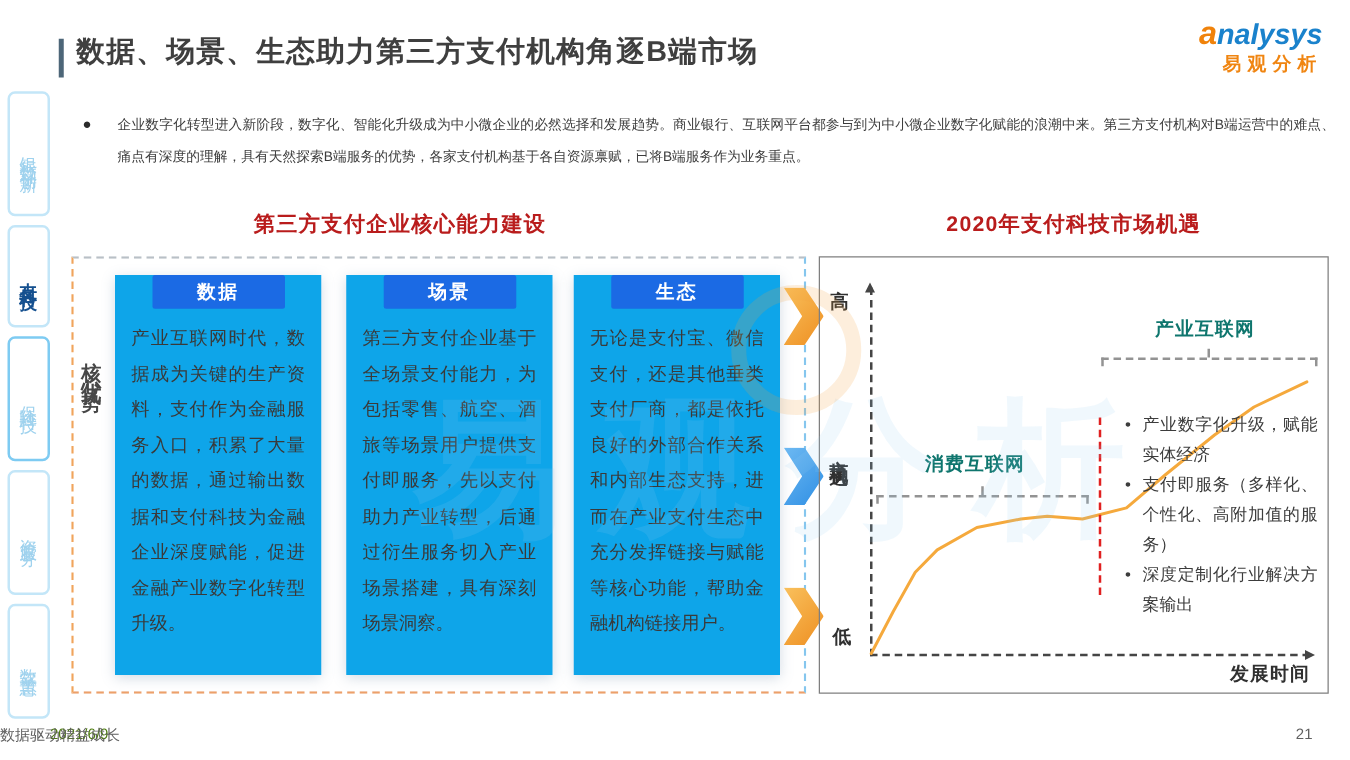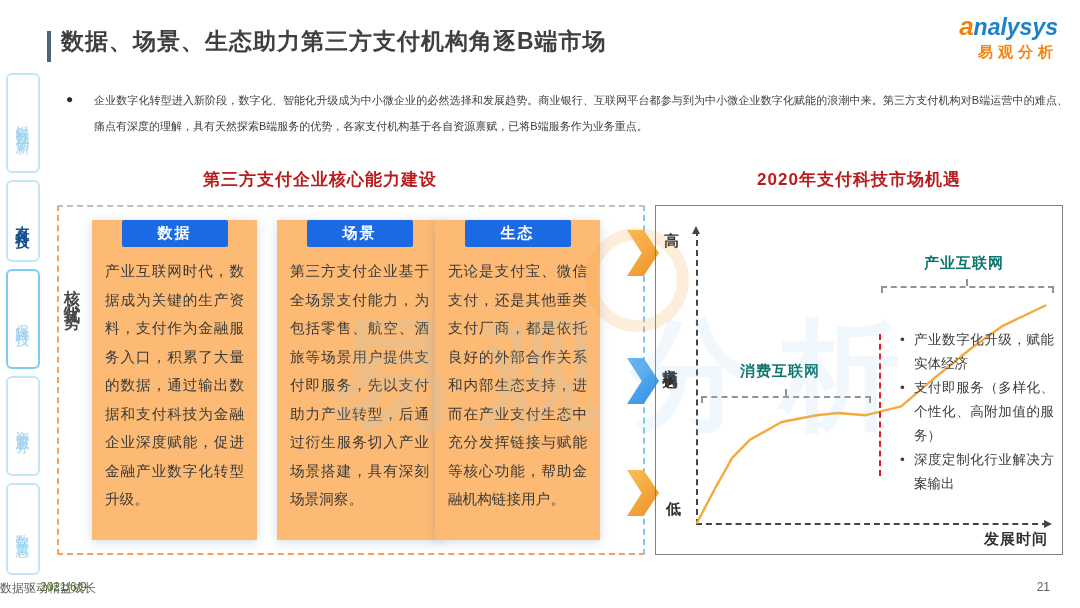--- a/index.html
+++ b/index.html
@@ -33,23 +33,23 @@
   .sec-heading{position:absolute;top:168px;font-size:17px;font-weight:bold;color:#b91c1c;text-align:center;letter-spacing:1px;}
   .sec-heading.left{left:100px;width:440px;}
   .sec-heading.right{left:655px;width:408px;}
 
   
   .cap-panel{position:absolute;left:57px;top:205px;width:588px;height:350px;box-sizing:border-box;
              border-top:2px dashed #b9c0c6;border-right:2px dashed #85c6ee;
              border-bottom:2px dashed #eca06a;border-left:2px dashed #f0a45c;}
   .side-label{position:absolute;left:2px;top:70px;writing-mode:vertical-rl;text-orientation:upright;
               font-size:16px;font-weight:bold;letter-spacing:8px;color:#474747;}
-  .card{position:absolute;top:13px;width:165px;height:320px;background:#fdba74;
+  .card{position:absolute;top:13px;width:165px;height:320px;background:#0ea5e9;
         box-shadow:0 2px 10px rgba(100,130,160,.28);}
-  .card.c0{left:33px}.card.c1{left:218px}.card.c2{left:376px}
+  .card.c0{left:33px}.card.c1{left:218px}.card.c2{left:400px}
   .pill{width:106px;height:27px;margin:0 auto;background:#1b6ae4;color:#fff;border-radius:2px;
         display:flex;align-items:center;justify-content:center;font-size:15px;font-weight:bold;letter-spacing:2px;}
   .card-text{padding:10px 13px 0 13px;font-size:14.6px;line-height:28.5px;text-align:justify;color:#3a3a3a;}
 
   
   .chev{position:absolute;left:627px;width:32px;height:46px;
         clip-path:polygon(0 0,52% 0,100% 50%,52% 100%,0 100%,46% 50%);}
   .chev.orange{background:linear-gradient(135deg,#f9c05c,#ee8f22);}
   .chev.blue{background:linear-gradient(135deg,#6db9f2,#2f8fe4);}
   .chev.p0{top:230px}.chev.p1{top:358px}.chev.p2{top:470px}

